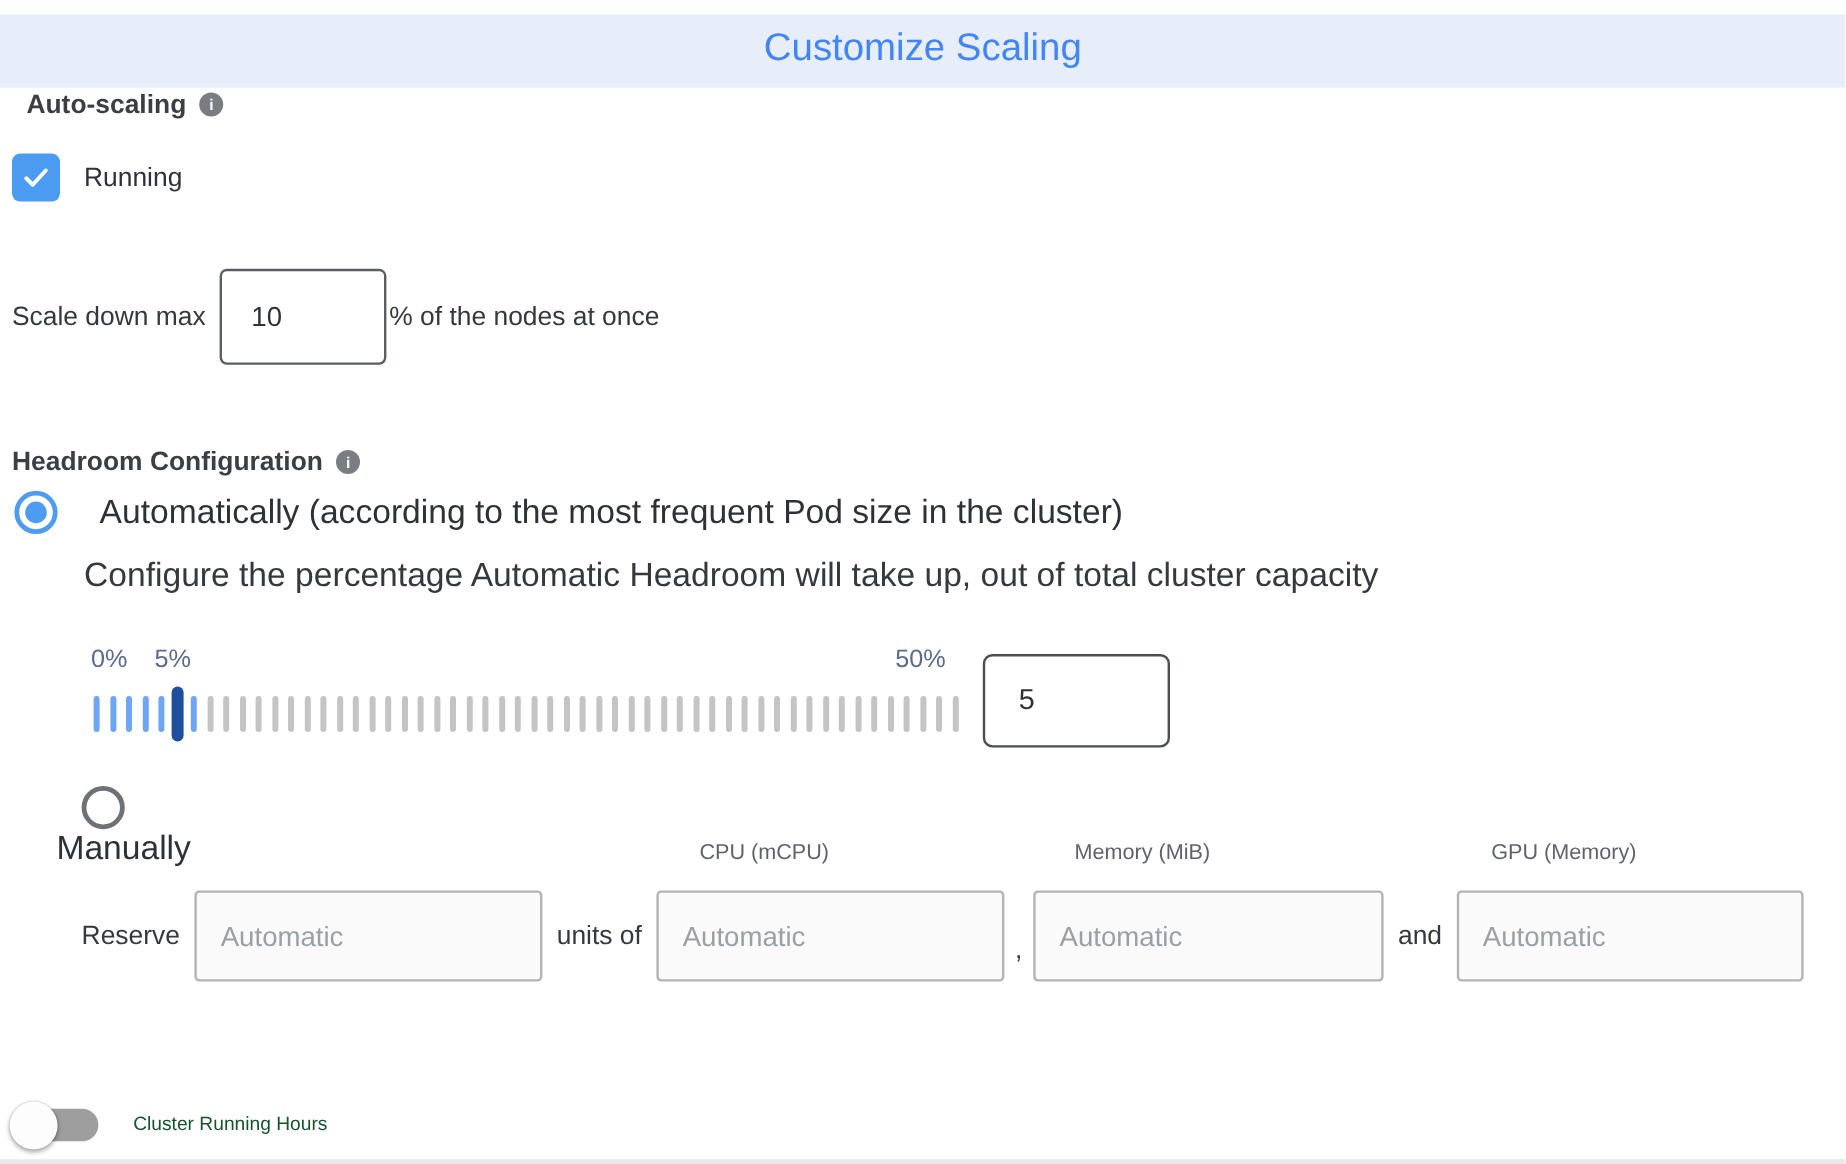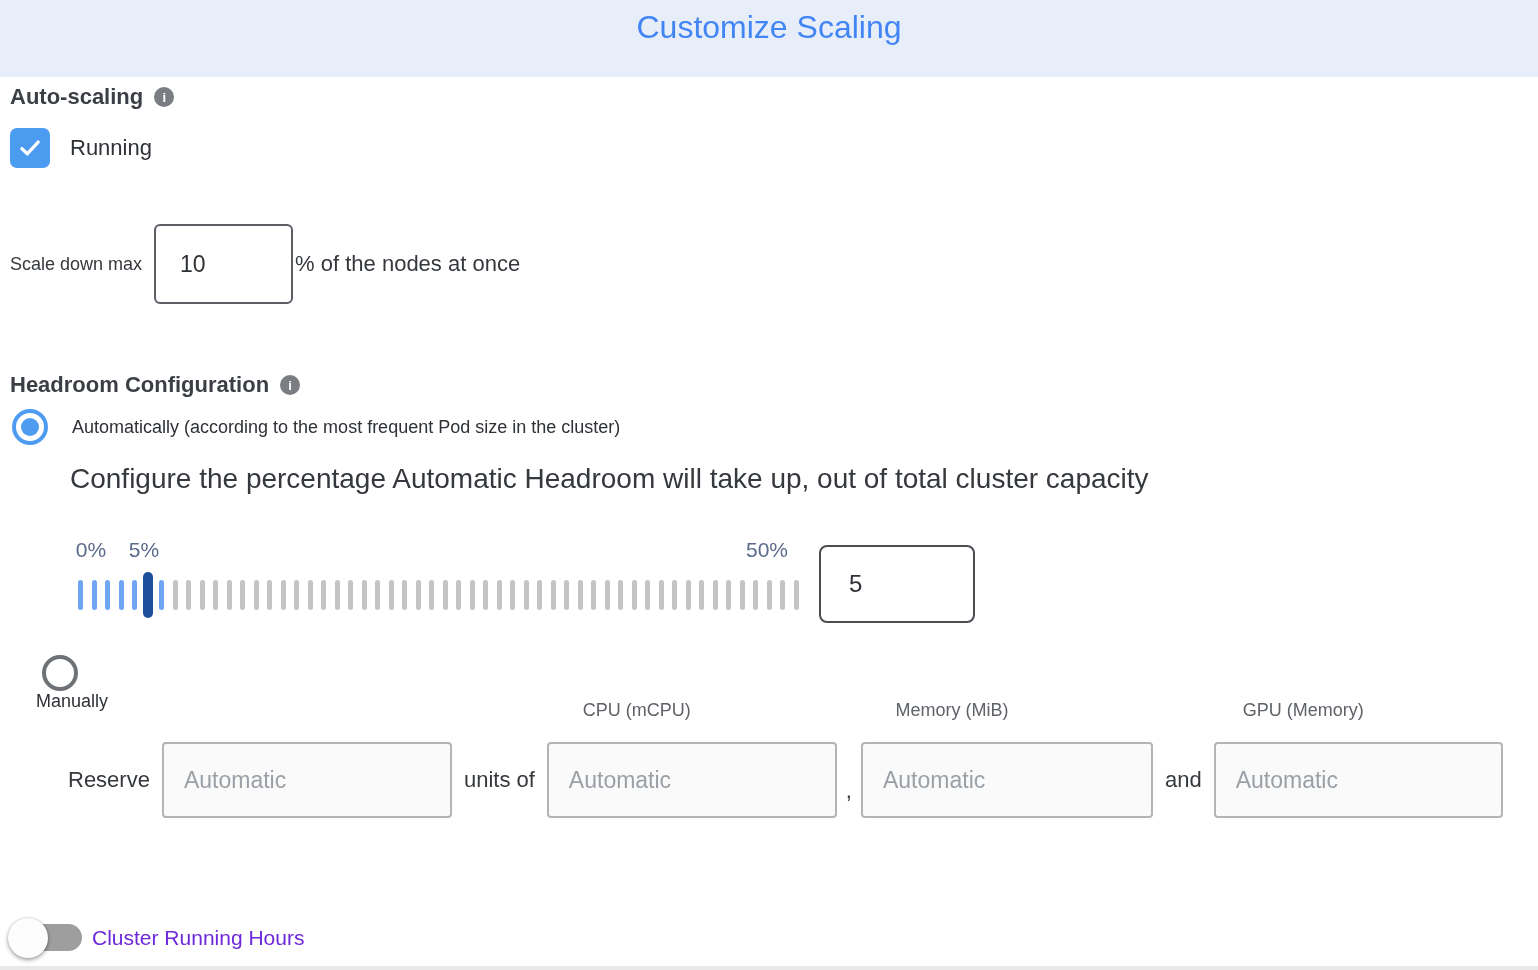--- a/index.html
+++ b/index.html
@@ -11,22 +11,22 @@
   .page {
     position:relative;
     width:1538px;
     height:970px;
     background:#fff;
     overflow:hidden;
   }
 
   
   .header {
-    position:absolute; top:0; left:0;
-    width:100%; height:77px;
+    position:absolute; top:12px; left:0;
+    width:100%; height:61px;
     background: var(--header-bg, #E7EEFA);
     display:flex; justify-content:center;
   }
   .header-title {
     margin-top:9px;
     font-size:32px;
     color: var(--title-blue, #4285F4);
   }
 
   
@@ -45,21 +45,21 @@
   .checkbox {
     width:40px; height:40px; border-radius:7px;
     background: var(--accent-blue, #4B9BF0);
     display:flex; align-items:center; justify-content:center;
   }
   .checkbox svg { width:26px; height:26px; }
   .checkbox-label { margin-left:20px; font-size:22px; color:#2E3135; }
 
   
   .scaledown-row { position:absolute; top:224px; left:10px; display:flex; align-items:center; }
-  .scaledown-label { font-size:18px; margin-right:12px; color:#35383C; }
+  .scaledown-label { font-size:22px; margin-right:12px; color:#35383C; }
   .scaledown-input {
     width:139px; height:80px;
     border:2px solid #5A5E63; border-radius:6px;
     font-size:23px; padding-left:24px;
     font-family:inherit; color:#2E3135; background:#fff; outline:none;
   }
   .scaledown-suffix { font-size:22px; margin-left:2px; color:#35383C; }
 
   
   .radio-row { position:absolute; display:flex; align-items:center; }
@@ -67,21 +67,21 @@
     width:36px; height:36px; border-radius:50%;
     display:flex; align-items:center; justify-content:center;
     flex:0 0 auto;
   }
   .radio.selected { border:4px solid var(--radio-blue, #4D9CF2); }
   .radio.selected .radio-dot {
     width:18px; height:18px; border-radius:50%;
     background: var(--radio-blue, #4D9CF2);
   }
   .radio.unselected { border:4px solid #6E7175; }
-  .radio-label { margin-left:24px; font-size:18px; color:#2E3135; }
+  .radio-label { margin-left:35px; font-size:28px; color:#2E3135; }
 
   .radio-description {
     position:absolute; top:463px; left:70px;
     font-size:28px; color:#35383C;
   }
 
   
   .slider-row { position:absolute; top:538px; left:78px; display:flex; align-items:flex-start; }
   .slider-col { position:relative; width:721px; }
   .slider-labels { position:relative; height:24px; font-size:21px; color:var(--slider-label,#5B6B8C); }
@@ -140,37 +140,37 @@
     position:absolute; left:13px; top:7px;
     width:69px; height:27px; border-radius:14px;
     background:var(--toggle-track,#9E9E9E);
   }
   .toggle-knob {
     position:absolute; left:8px; top:1px;
     width:40px; height:40px; border-radius:50%;
     background:#FDFDFD;
     box-shadow:0 2px 4px rgba(0,0,0,0.35), 0 0 2px rgba(0,0,0,0.2);
   }
-  .toggle-label { margin-left:0; font-size:21px; color:#6d28d9; }
+  .toggle-label { margin-left:19px; font-size:16px; color:#14532d; }
 
   .bottom-divider {
     position:absolute; bottom:0; left:0;
     width:100%; height:4px; background:#E9E9EA;
   }
 </style>
 </head>
 <body>
 
 <div class="page">
 
   <div class="header">
     <div class="header-title">Customize Scaling</div>
   </div>
 
-  <div class="section-label-row" style="top:84px;">
+  <div class="section-label-row" style="top:74px;margin-left:12px;">
     <span class="section-label">Auto-scaling</span>
     <span class="info-icon">i</span>
   </div>
 
   <div class="checkbox-row">
     <div class="checkbox">
       <svg viewBox="0 0 24 24">
         <polyline points="4.5,12.5 9.5,17.5 19.5,6.5" fill="none" stroke="#ffffff" stroke-width="3" stroke-linecap="round" stroke-linejoin="round"></polyline>
       </svg>
     </div>

